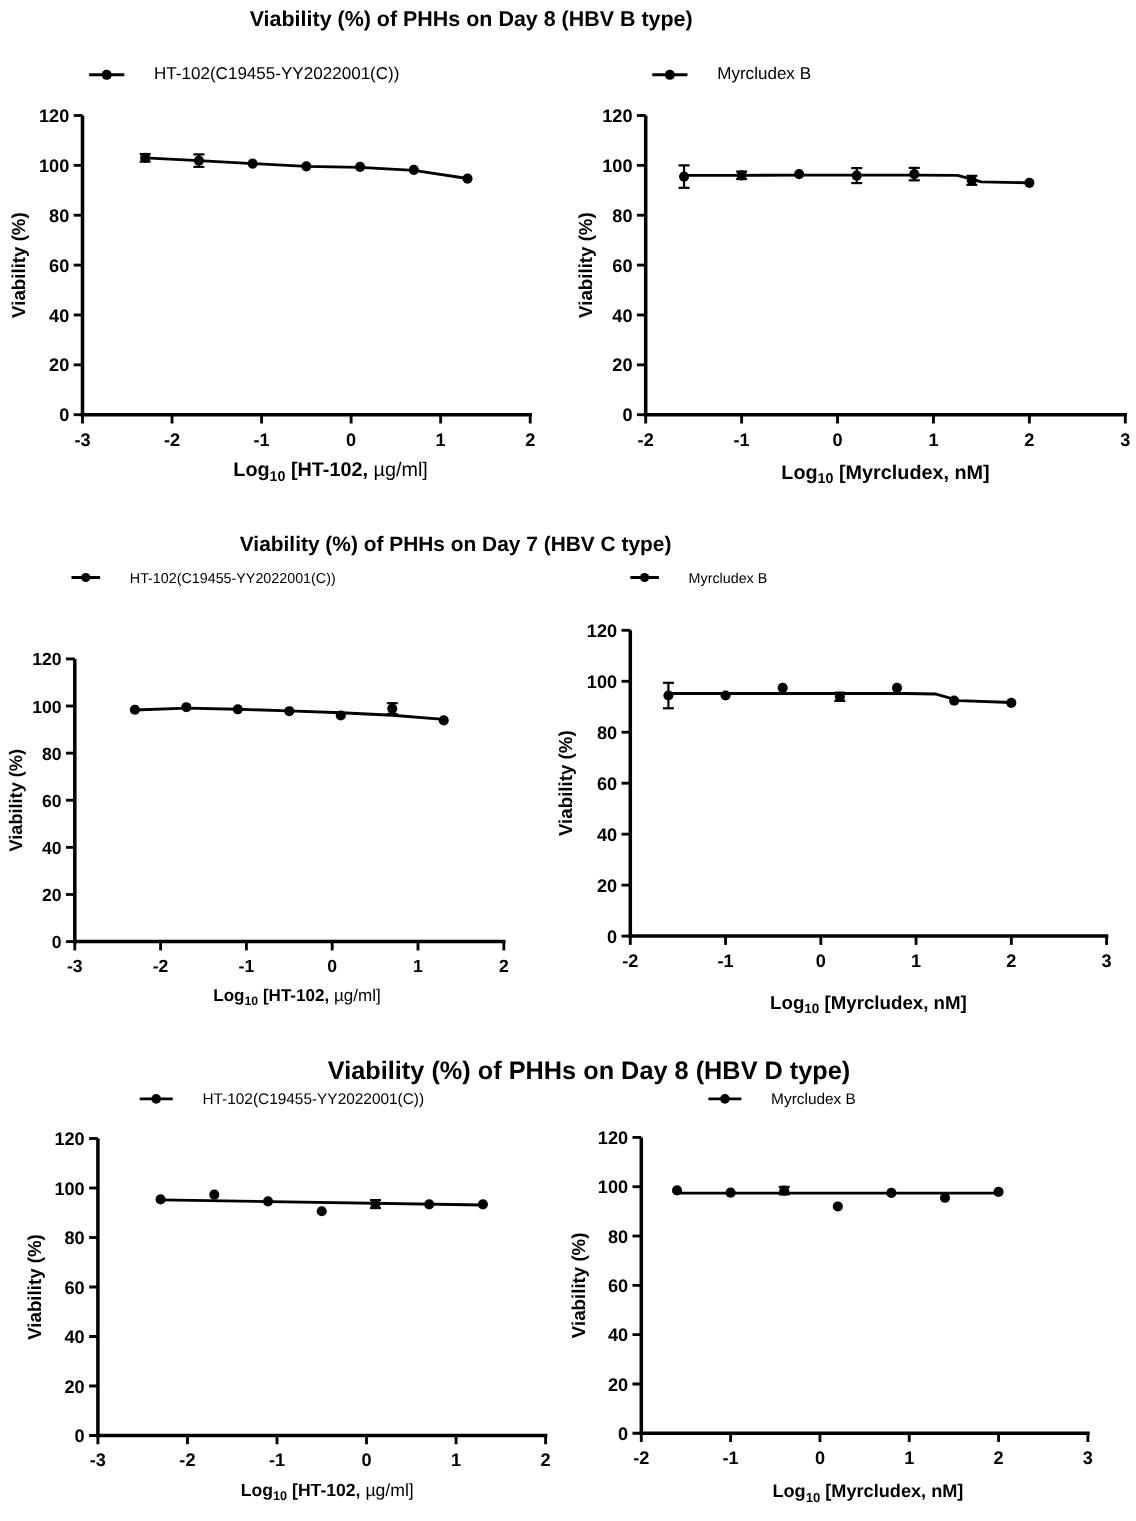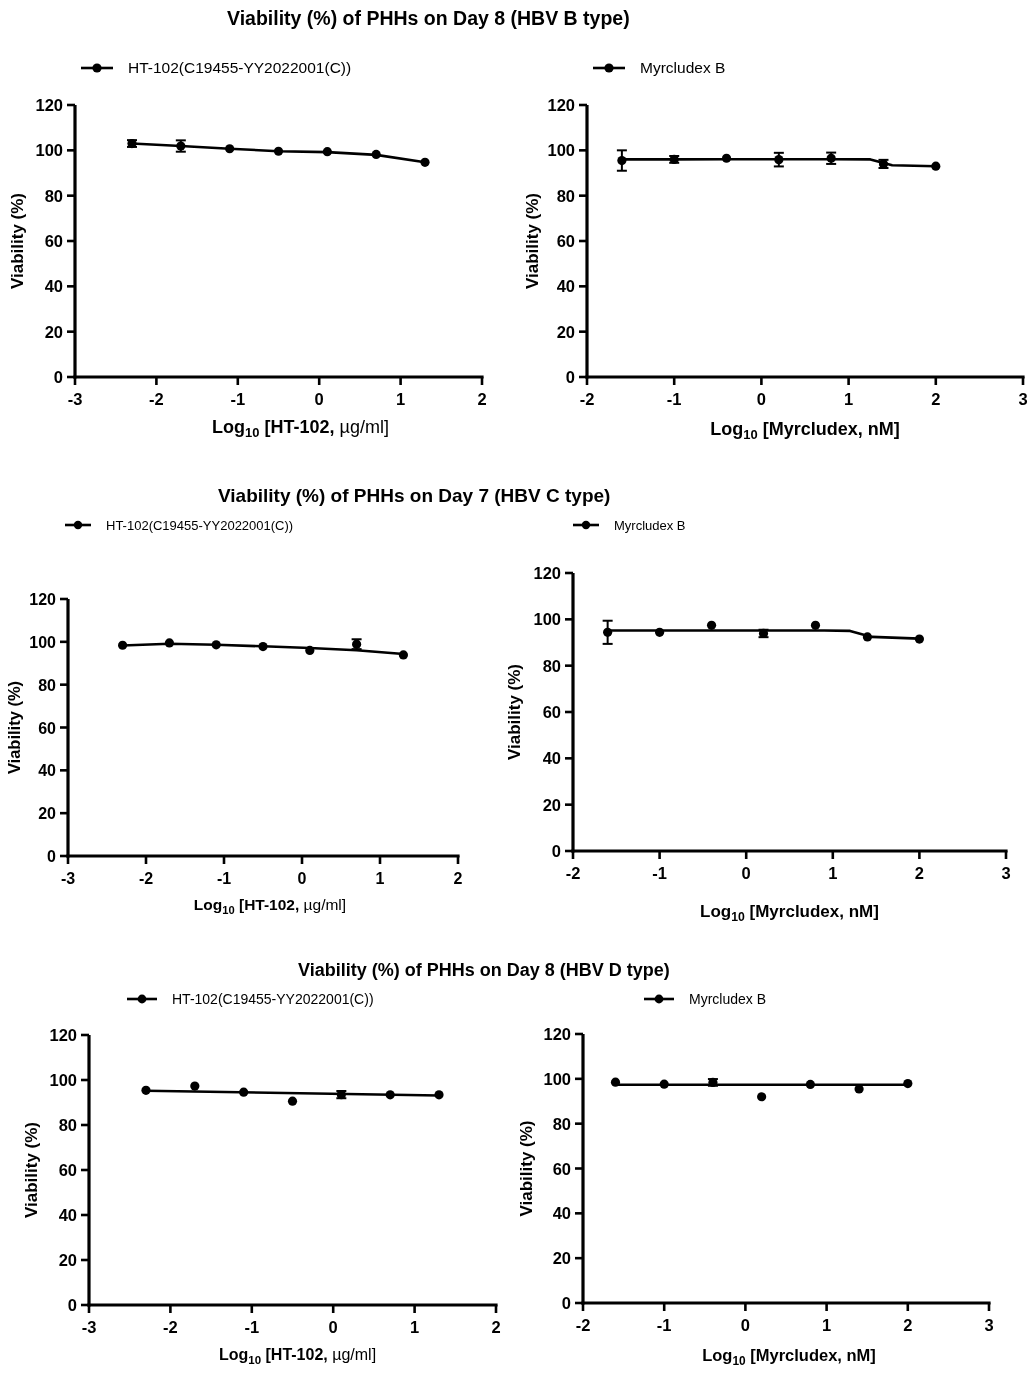--- a/index.html
+++ b/index.html
@@ -1,22 +1,22 @@
 <!DOCTYPE html>
 <html><head>
 <meta charset="utf-8">
 <style>
   html,body{margin:0;padding:0;background:#ffffff;}
   #fig{position:relative;width:1033px;height:1383px;background:#ffffff;overflow:hidden;
        font-family:"Liberation Sans","DejaVu Sans",sans-serif;color:#000;}
   .title{position:absolute;font-weight:bold;white-space:nowrap;color:#000;}
   .t1{left:227px;top:7px;font-size:19.5px;}
   .t2{left:218px;top:485px;font-size:19px;}
-  .t3{left:298px;top:960px;font-size:18px;}
-  .legend{position:absolute;display:flex;align-items:center;gap:14px;white-space:nowrap;color:#000;}
+  .t3{left:298px;top:960px;font-size:23px;}
+  .legend{position:absolute;display:flex;align-items:center;gap:26px;white-space:nowrap;color:#000;}
   .legend svg{display:block;}
   .legend line{stroke:#000;stroke-width:2.6;}
   .legend circle{fill:#000;}
   .r1{font-size:15.5px;}
   .r2{font-size:13px;}
   .r3{font-size:14px;}
   svg.chart{position:absolute;overflow:visible;}
   svg.chart text{font-family:"Liberation Sans","DejaVu Sans",sans-serif;}
 </style>
 </head>

